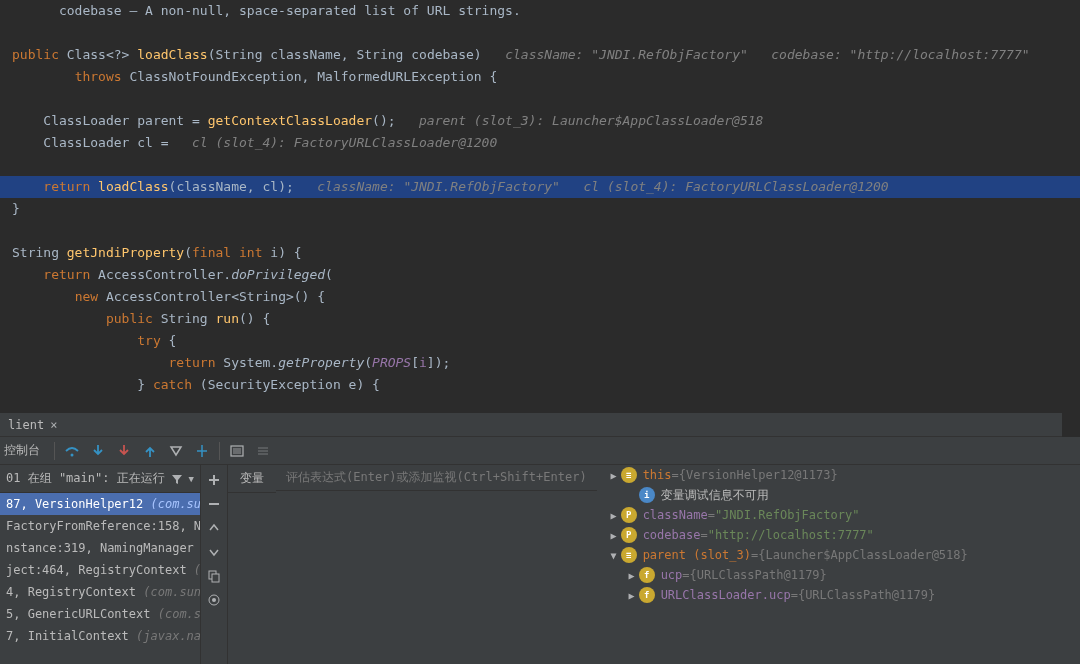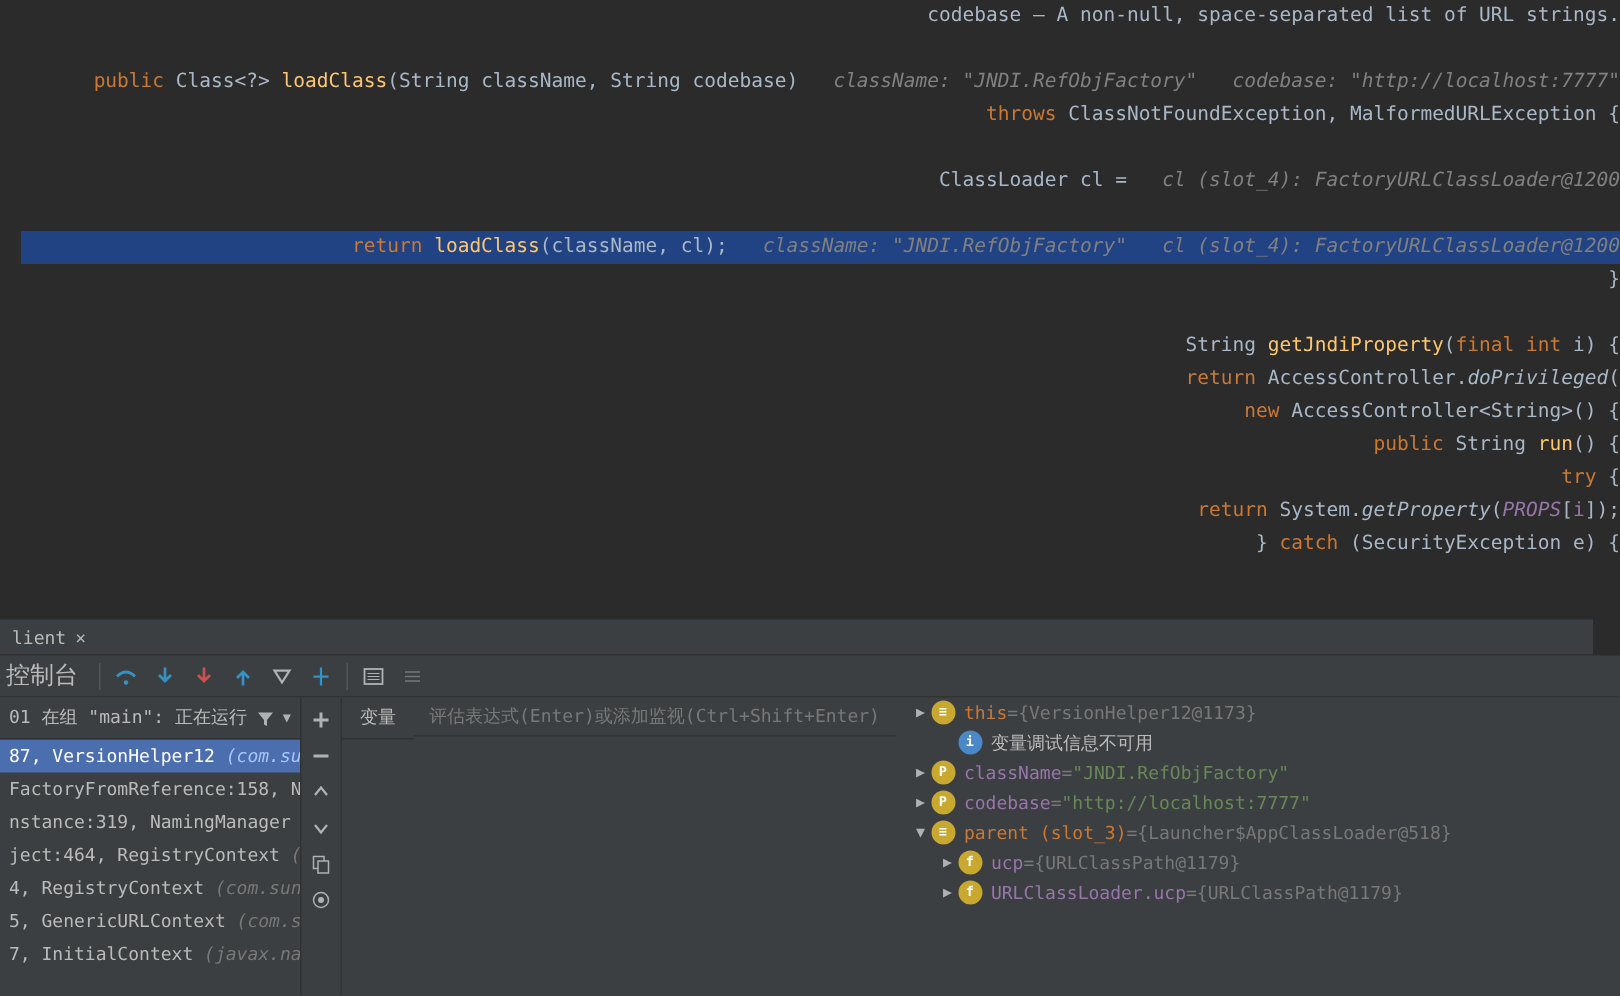--- a/index.html
+++ b/index.html
@@ -1,30 +1,30 @@
 <!DOCTYPE html>
 <html><head>
 <meta charset="utf-8">
 <style>
 * { margin:0; padding:0; box-sizing:border-box; }
 body { background:#2b2b2b; font-family:'Consolas','Monaco',monospace; font-size:13px; color:#a9b7c6; overflow:hidden; width:1080px; height:664px; position:relative; }
-.editor { position:absolute; top:0; left:0; right:0; height:413px; overflow:hidden; padding-left:26px; line-height:22px;text-align:right; }
+.editor { position:absolute; top:0; left:0; right:0; height:413px; overflow:hidden; padding-left:12px; line-height:22px; }
 .code-line { white-space:pre; font-style:normal; }
 .hl-line { background:#214283; margin-left:-12px; padding-left:12px; }
 .kw { color:#cc7832; }
 .method { color:#ffc66d; }
 .str { color:#6a8759; }
 .type { color:#a9b7c6; }
 .comment { color:#808080; font-style:italic; }
 .param { color:#9876aa; }
 .stat { font-style:italic; }
 .tab-bar { position:absolute; top:413px; left:0; right:18px; height:24px; background:#3c3f41; display:flex; align-items:center; border-bottom:1px solid #323232; }
 .tab { padding:0 8px; font-size:12px; color:#bbbbbb; display:flex; align-items:center; gap:6px; }
 .tool-bar { position:absolute; top:437px; left:0; right:0; height:28px; background:#3c3f41; display:flex; align-items:center; padding:0 4px; gap:4px; border-bottom:1px solid #323232; }
-.console-label { font-size:16px; color:#bbbbbb; padding-right:8px; }
+.console-label { font-size:12px; color:#bbbbbb; padding-right:8px; }
 .tool-icon { width:22px; height:22px; display:flex; align-items:center; justify-content:center; color:#afb1b3; cursor:pointer; }
 .tool-sep { width:1px; height:18px; background:#555; margin:0 2px; }
 .bottom { position:absolute; top:465px; left:0; right:0; bottom:0; display:flex; background:#3c3f41; }
 .frames-panel { width:200px; background:#3c3f41; display:flex; flex-direction:column; }
 .frames-header { height:28px; background:#3c3f41; display:flex; align-items:center; padding:0 6px; font-size:12px; color:#bbbbbb; border-bottom:1px solid #323232; }
 .frames-list { flex:1; overflow:hidden; }
 .frame-item { padding:4px 6px; font-size:12px; color:#bbbbbb; white-space:nowrap; overflow:hidden; cursor:pointer; }
 .frame-item.sel { background:#4b6eaf; color:#fff; }
 .frame-pkg { color:#787878; font-style:italic; }
 .frame-item.sel .frame-pkg { color:#a8c5ff; }
@@ -51,20 +51,21 @@
 </style>
 </head>
 <body>
 
 <div class="editor">
   <div class="code-line">      <span class="type">codebase – A non-null, space-separated list of URL strings.</span></div>
   <div class="code-line">&nbsp;</div>
   <div class="code-line"><span class="kw">public</span> <span>Class</span><span>&lt;?&gt;</span> <span class="method">loadClass</span>(<span>String</span> <span>className</span>, <span>String</span> <span>codebase</span>)   <span class="comment">className: "JNDI.RefObjFactory"</span>   <span class="comment">codebase: "http://localhost:7777"</span></div>
   <div class="code-line">        <span class="kw">throws</span> <span>ClassNotFoundException</span>, <span>MalformedURLException</span> {</div>
   <div class="code-line">&nbsp;</div>
+  <div class="code-line">    <span>ClassLoader</span> <span>parent</span> = <span class="method">getContextClassLoader</span>();   <span class="comment">parent (slot_3): Launcher$AppClassLoader@518</span></div>
   <div class="code-line">    <span>ClassLoader</span> <span>cl</span> =   <span class="comment">cl (slot_4): FactoryURLClassLoader@1200</span></div>
   <div class="code-line">&nbsp;</div>
   <div class="code-line hl-line">    <span class="kw">return</span> <span class="method">loadClass</span>(<span>className</span>, <span>cl</span>);   <span class="comment">className: "JNDI.RefObjFactory"</span>   <span class="comment">cl (slot_4): FactoryURLClassLoader@1200</span></div>
   <div class="code-line">}</div>
   <div class="code-line">&nbsp;</div>
   <div class="code-line"><span>String</span> <span class="method">getJndiProperty</span>(<span class="kw">final</span> <span class="kw">int</span> <span>i</span>) {</div>
   <div class="code-line">    <span class="kw">return</span> <span>AccessController</span>.<span class="stat">doPrivileged</span>(</div>
   <div class="code-line">        <span class="kw">new</span> <span>AccessController</span>&lt;<span>String</span>&gt;() {</div>
   <div class="code-line">            <span class="kw">public</span> <span>String</span> <span class="method">run</span>() {</div>
   <div class="code-line">                <span class="kw">try</span> {</div>

